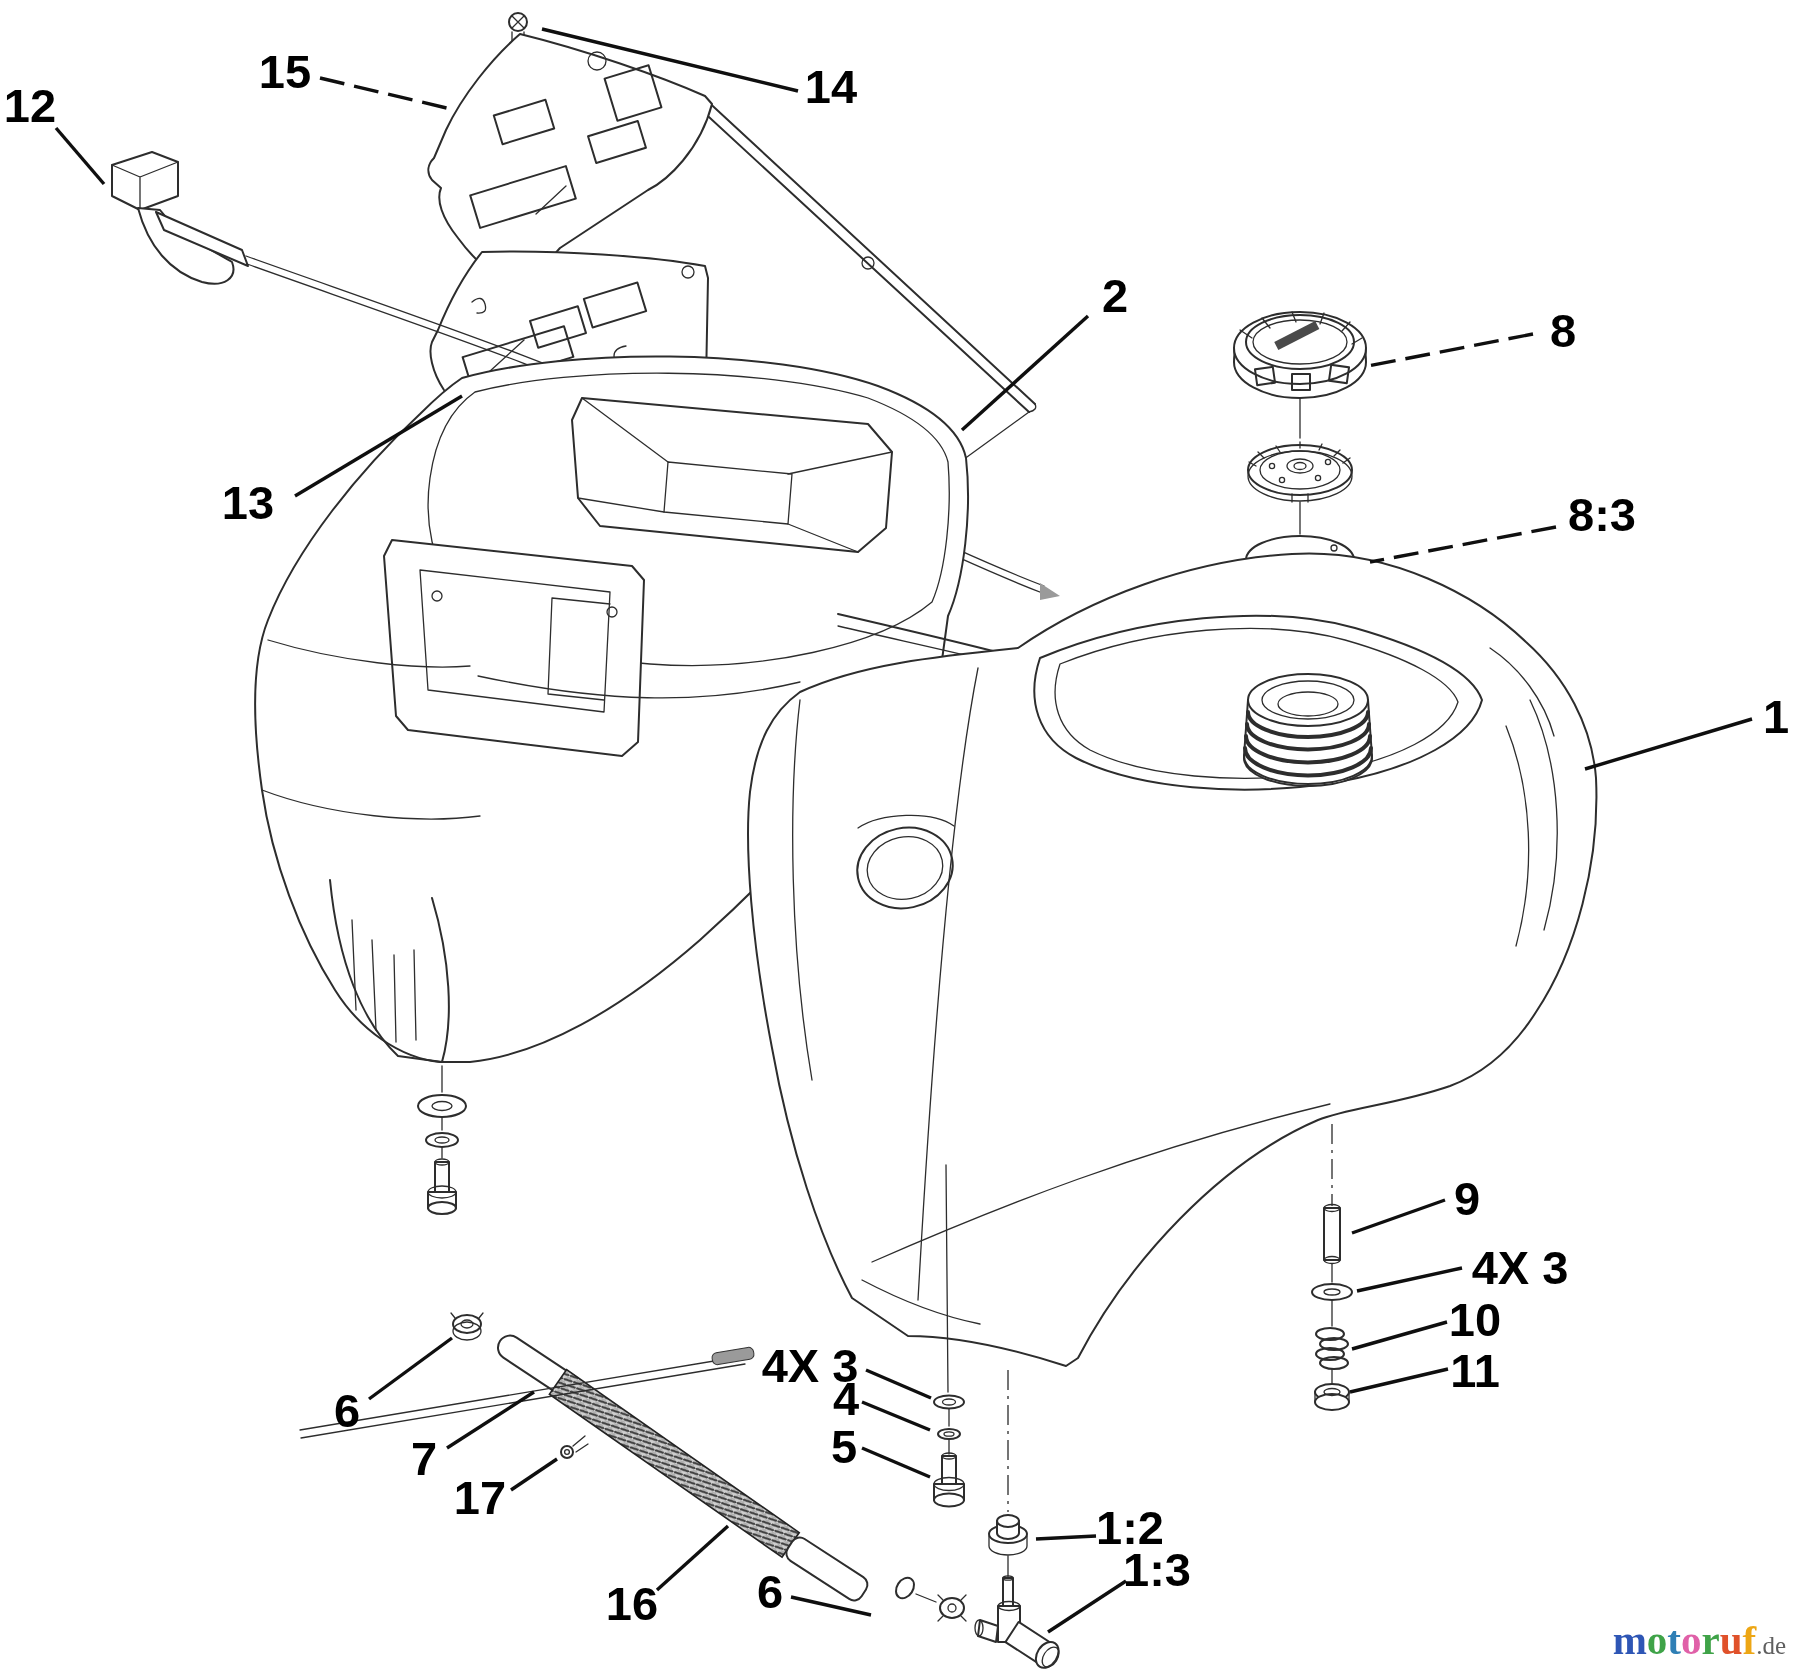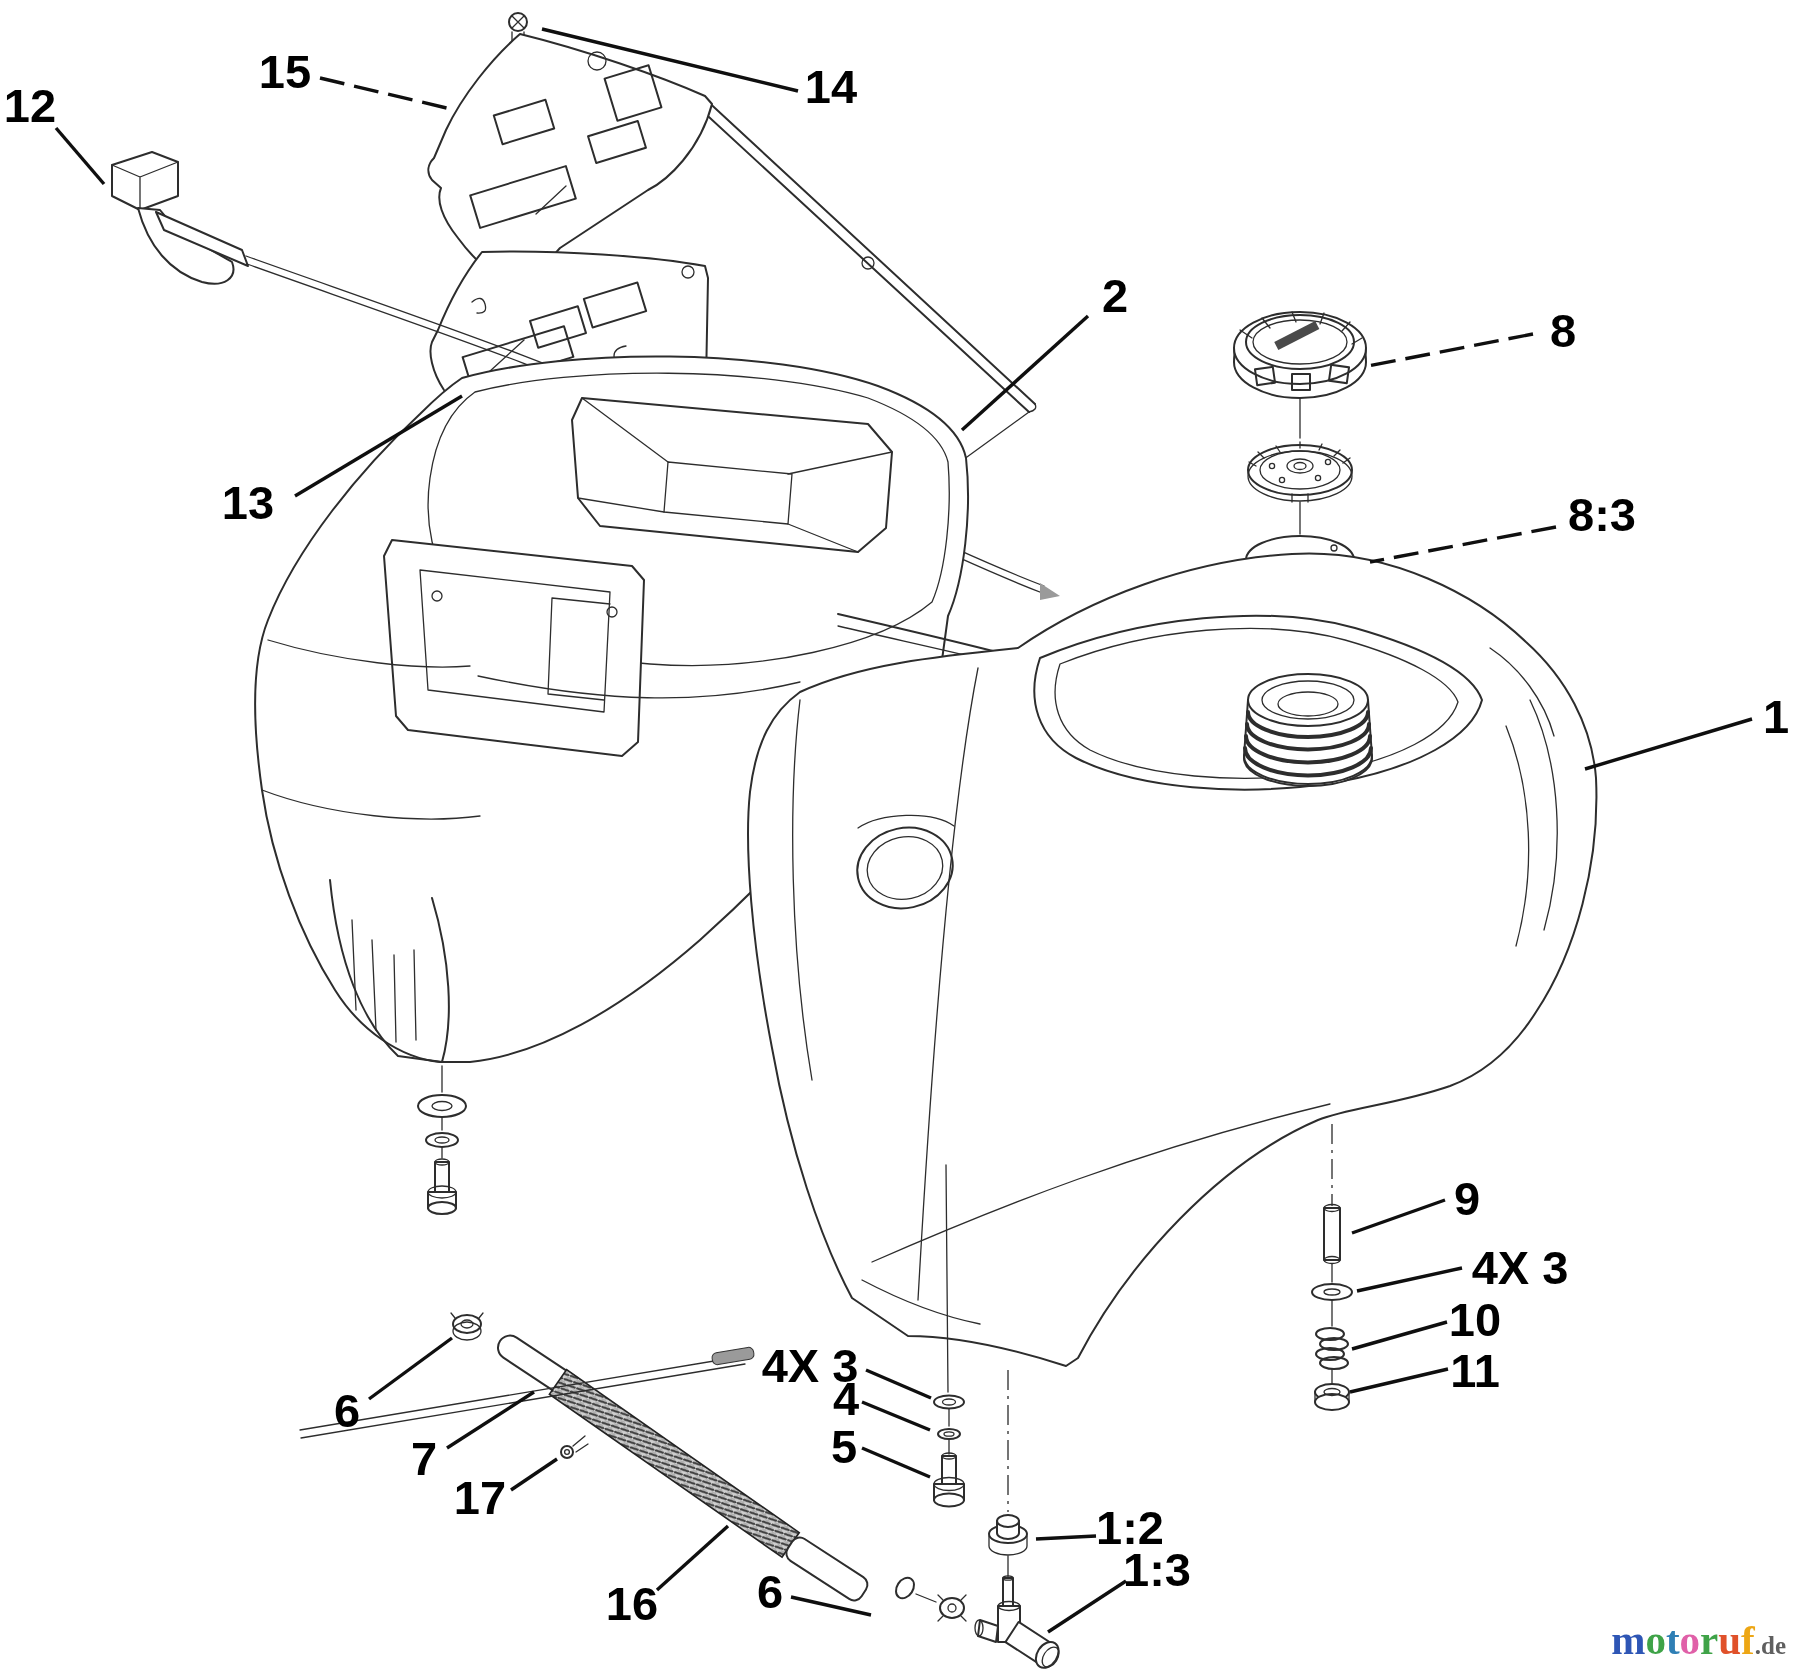--- a/index.html
+++ b/index.html
@@ -14,21 +14,21 @@
   .dashdot{fill:none;stroke:#3a3a3a;stroke-width:1.4;stroke-dasharray:20 6 3 6;}
   .leader{stroke:#0f0f0f;stroke-width:3.4;fill:none;}
   .leader.dashed{stroke-dasharray:25 10;}
   .callout-label{font-family:"Liberation Sans", sans-serif;font-weight:bold;
                  font-size:47px;fill:#000;}
   .smudge{fill:#4a4a4a;stroke:none;}
   
   .logo{position:absolute;right:14px;bottom:8px;
         font-family:"Liberation Serif", serif;font-weight:bold;font-size:41px;
         line-height:1;user-select:none;}
-  .logo .suffix{font-size:25px;font-weight:bold;}
+  .logo .suffix{font-size:25px;font-weight:normal;}
 </style>
 </head>
 <body>
 
 <svg id="art" width="1800" height="1669" viewBox="0 0 1800 1669">
   <defs>
     <pattern id="coil" patternUnits="userSpaceOnUse" width="7" height="7" patternTransform="rotate(28)">
       <rect width="7" height="7" fill="#cfcfcf"></rect>
       <path d="M0,7 L7,0" stroke="#3a3a3a" stroke-width="2"></path>
       <path d="M0,3.5 L3.5,0" stroke="#8d8d8d" stroke-width="1"></path>

